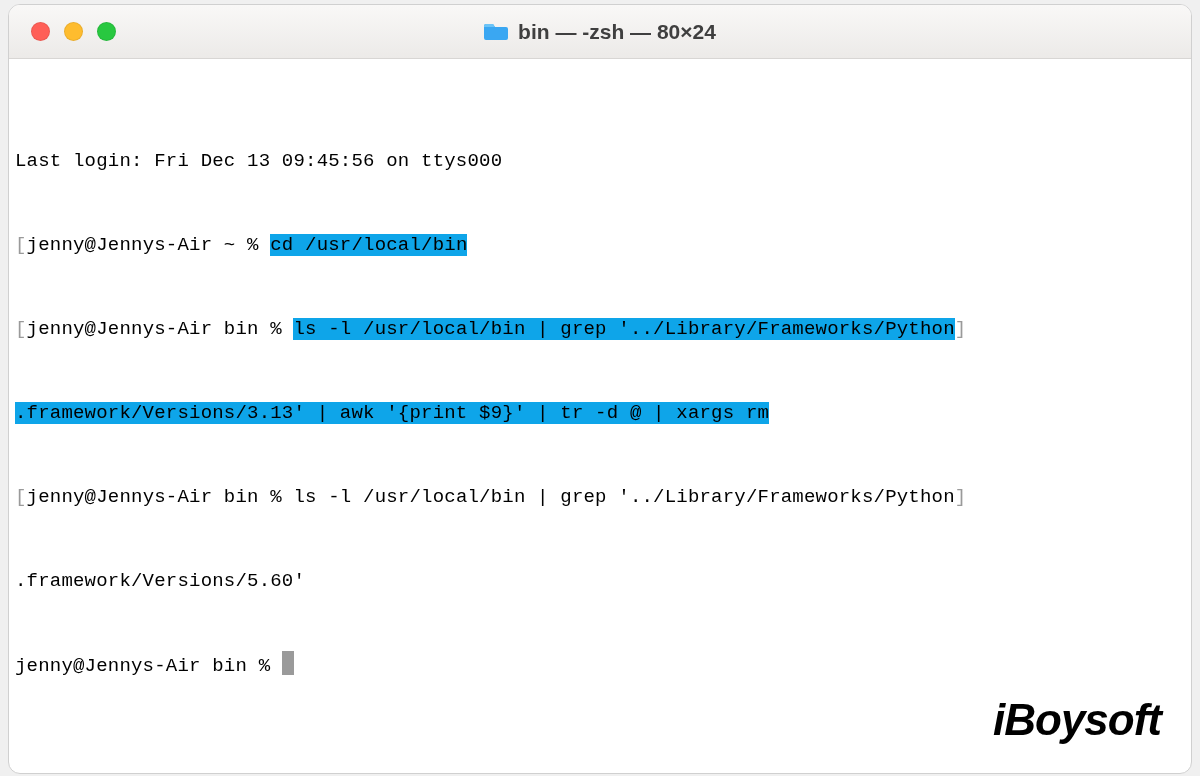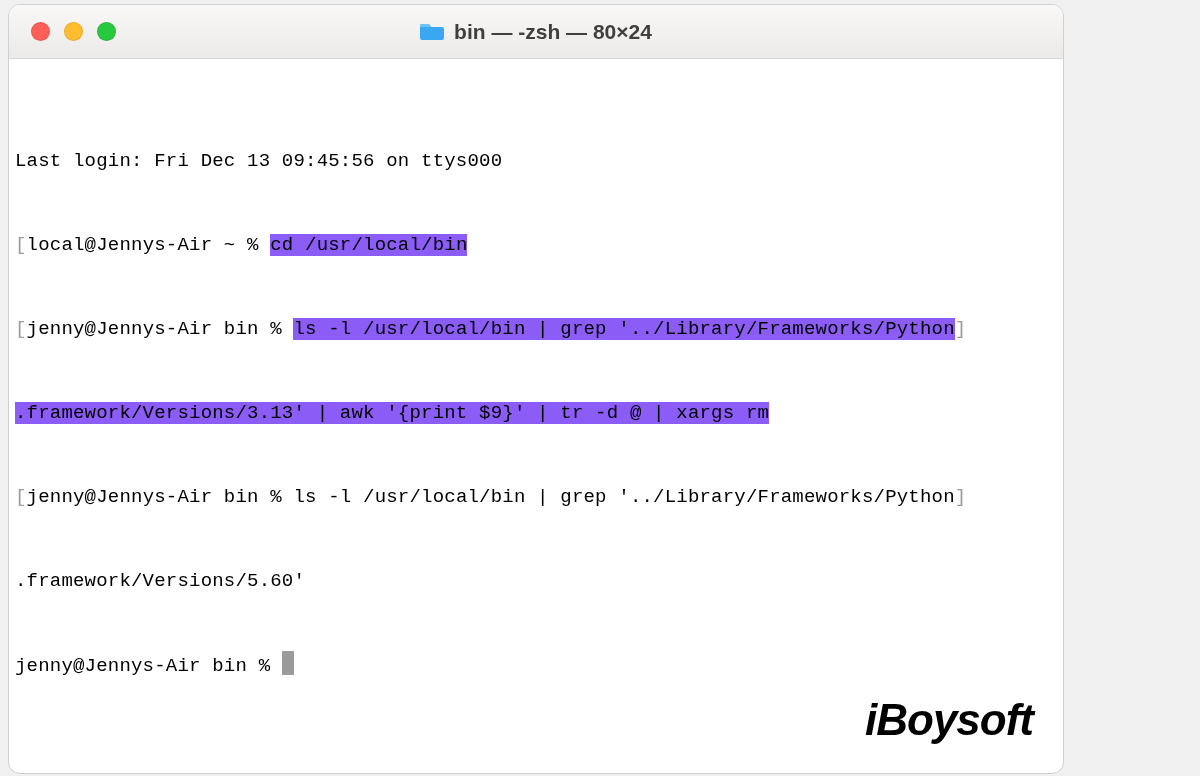--- a/index.html
+++ b/index.html
@@ -7,21 +7,21 @@
     background: #f0f0f0;
     width: 1200px;
     height: 776px;
     font-family: Menlo, Monaco, "Courier New", monospace;
     overflow: hidden;
   }
   .window {
     position: absolute;
     left: 8px;
     top: 4px;
-    width: 1056px;
+    width: 1184px;
     height: 770px;
     background: #ffffff;
     border-radius: 12px;
     border: 1px solid #d0d0d0;
     overflow: hidden;
   }
   .titlebar {
     height: 54px;
     background: linear-gradient(#f9f8f7, #eceae8);
     border-bottom: 1px solid #d8d6d4;
@@ -66,21 +66,21 @@
     padding: 19px 6px;
     font-size: 19px;
     line-height: 28px;
     color: #000;
     white-space: pre;
     letter-spacing: 0.2px;
     margin-top: 13px;
   }
   .term .row { white-space: pre-wrap; word-break: break-all; }
   .bracket { color: #9a9a9a; display:inline; }
-  .hl { background: #8b5cf6; }
+  .hl { background: #0ea5e9; }
   .cursor {
     display: inline-block;
     width: 12px;
     height: 24px;
     background: #9a9a9a;
     vertical-align: text-bottom;
     margin-bottom: 2px;
   }
   .watermark {
     position: absolute;
@@ -109,21 +109,21 @@
       <svg class="folder-icon" viewBox="0 0 24 20">
         <path d="M2 2h7l2 3h11a2 2 0 0 1 2 2v9a2 2 0 0 1-2 2H2a2 2 0 0 1-2-2V4a2 2 0 0 1 2-2z" fill="#3aa7f2"></path>
         <path d="M2 2h7l2 3H0V4a2 2 0 0 1 2-2z" fill="#6cc4f7"></path>
       </svg>
       <div class="title-text">bin — -zsh — 80×24</div>
     </div>
   </div>
 
   <div class="term">
     <div class="row">Last login: Fri Dec 13 09:45:56 on ttys000</div>
-    <div class="row"><span class="bracket">[</span><span>local@Jennys-Air ~ % </span><span class="hl">cd /usr/local/bin</span></div>
+    <div class="row"><span class="bracket">[</span><span>jenny@Jennys-Air ~ % </span><span class="hl">cd /usr/local/bin</span></div>
     <div class="row"><span class="bracket">[</span><span>jenny@Jennys-Air bin % </span><span class="hl">ls -l /usr/local/bin | grep '../Library/Frameworks/Python</span><span class="bracket">]</span></div>
     <div class="row"><span class="hl">.framework/Versions/3.13' | awk '{print $9}' | tr -d @ | xargs rm</span></div>
     <div class="row"><span class="bracket">[</span><span>jenny@Jennys-Air bin % </span><span>ls -l /usr/local/bin | grep '../Library/Frameworks/Python</span><span class="bracket">]</span></div>
     <div class="row">.framework/Versions/5.60'</div>
     <div class="row"><span>jenny@Jennys-Air bin % </span><span class="cursor"></span></div>
   </div>
 
   <div class="watermark">iBoysoft</div>
 </div>
 

